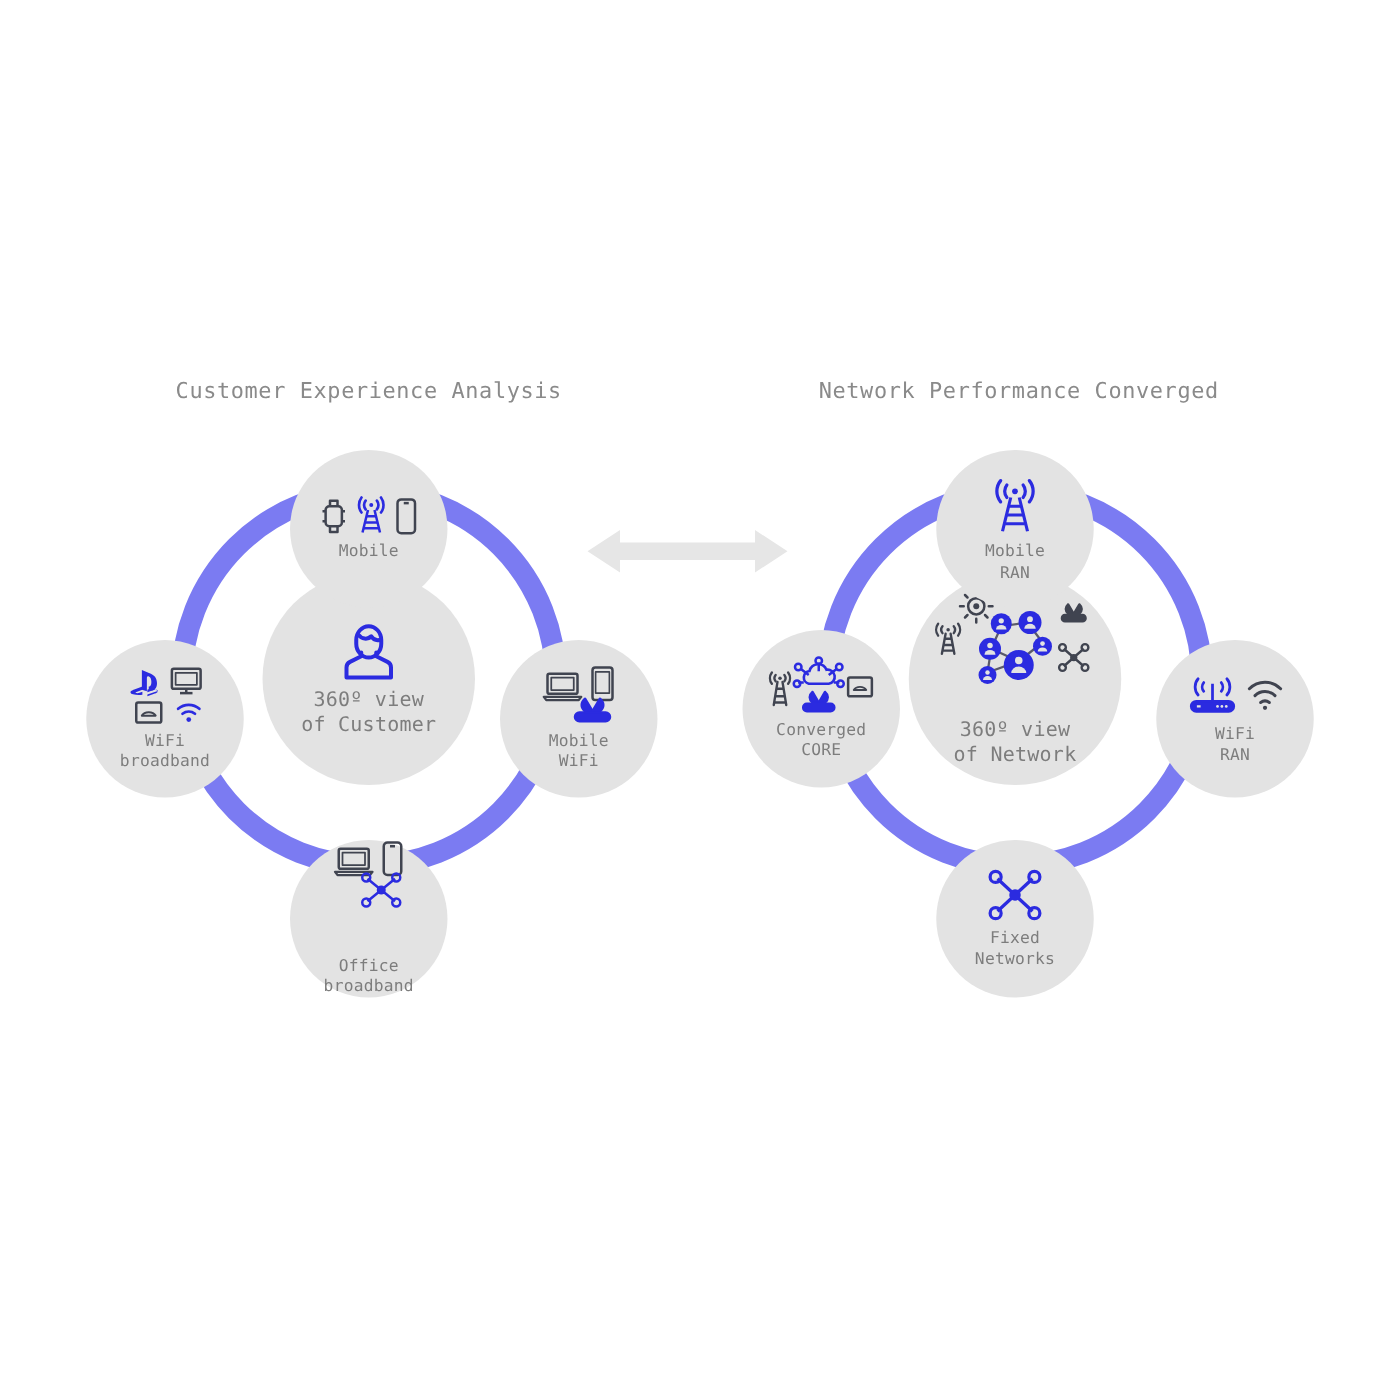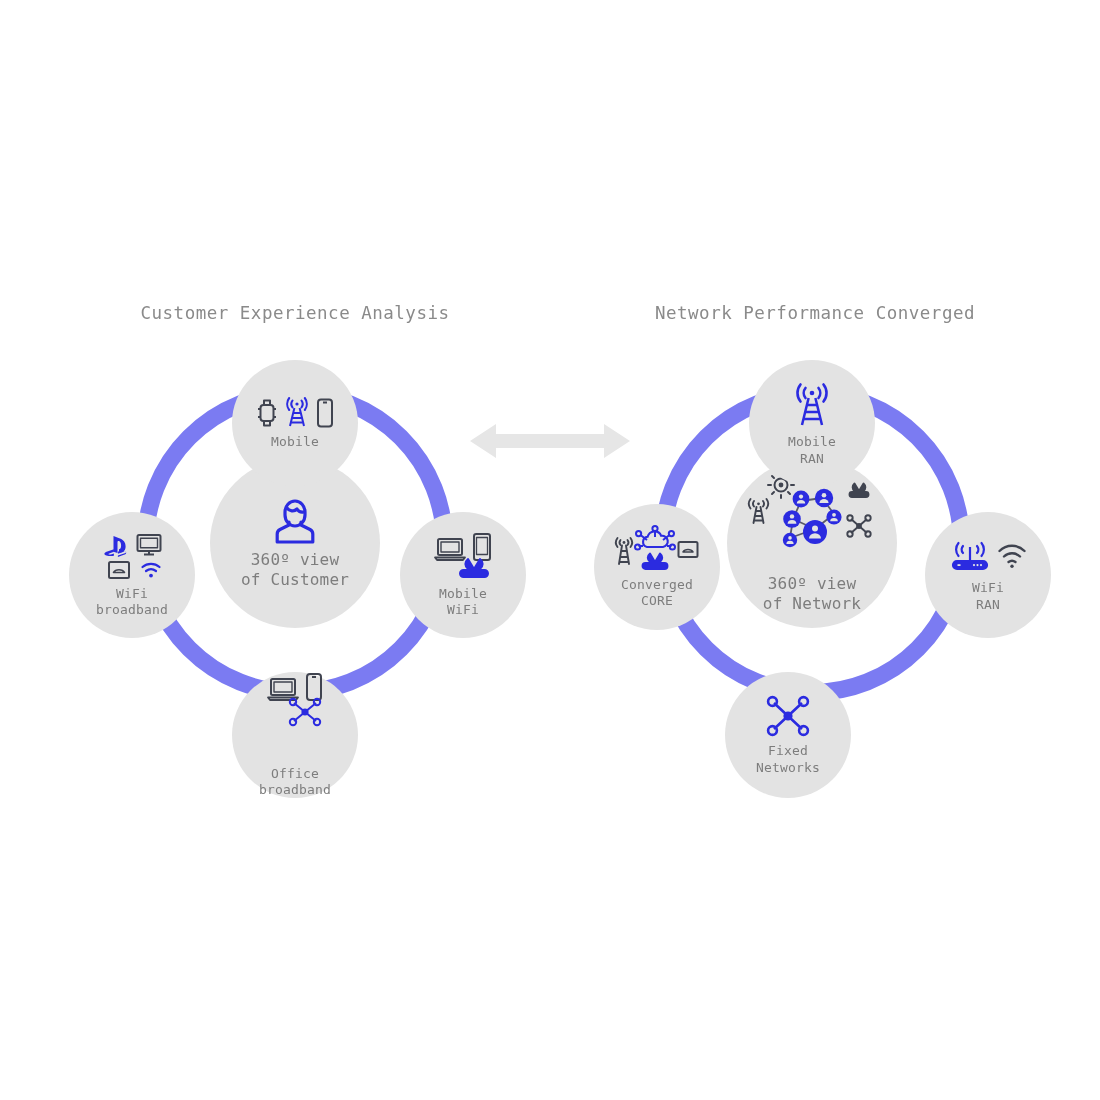--- a/index.html
+++ b/index.html
@@ -429,21 +429,21 @@
             <path d="M12.5 20 a5.8 5.8 0 0 1 7 0"></path>
             <circle cx="16" cy="24.2" r="1.7" fill="#404450" stroke="none"></circle>
           </g>
         </svg>
       </span>
     </span>
     <span class="label">WiFi
 RAN</span>
   </div>
 
-  <div class="node satellite" style="left:725px; top:672px;">
+  <div class="node satellite" style="left:749px; top:672px;">
     <span class="icons">
       <span>
         <svg width="50" height="44" viewBox="0 0 50 44">
           <g fill="none" class="bl" stroke-width="2.6">
             <path d="M25 22 L11 9 M25 22 L39 9 M25 22 L11 35 M25 22 L39 35"></path>
             <circle cx="25" cy="22" r="4.6" fill="#2b2be0" stroke="none"></circle>
             <circle cx="9.5" cy="7.5" r="4.4"></circle>
               <circle cx="40.5" cy="7.5" r="4.4"></circle>
             <circle cx="9.5" cy="36.5" r="4.4"></circle>
               <circle cx="40.5" cy="36.5" r="4.4"></circle>

